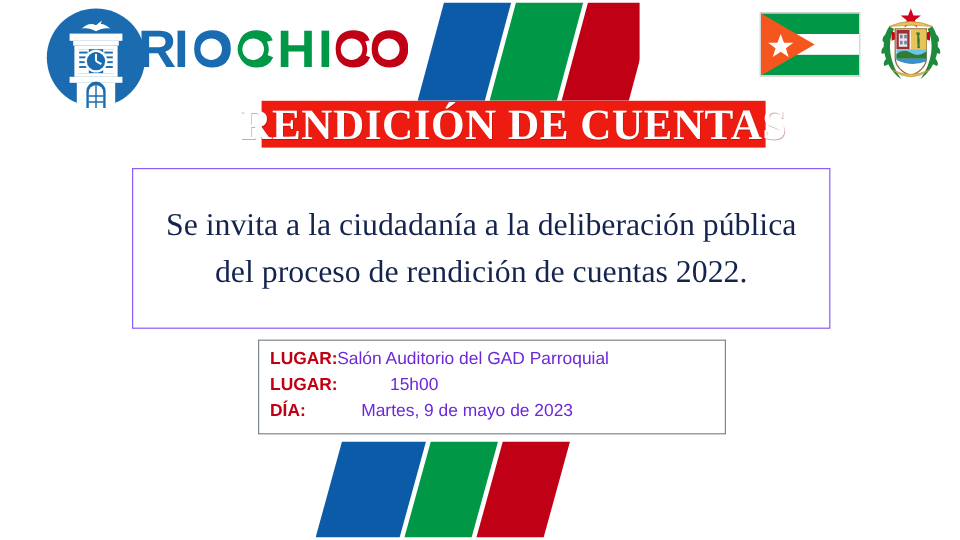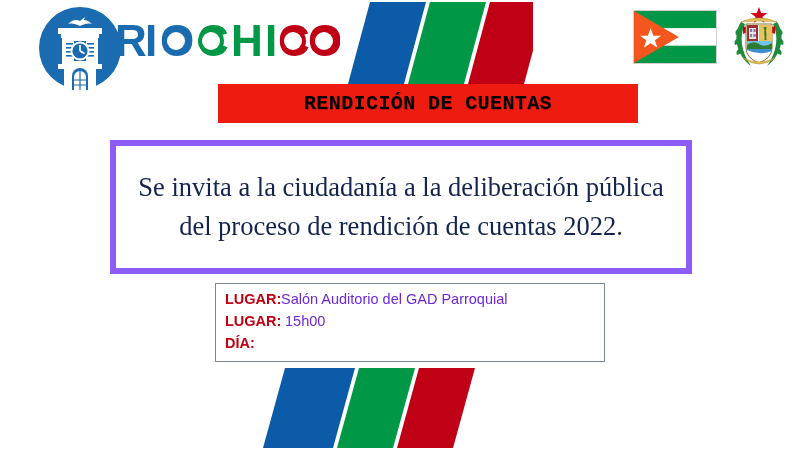--- a/index.html
+++ b/index.html
@@ -67,35 +67,35 @@
   #title-banner {
     position: absolute;
     left: 218px; top: 84px;
     width: 420px; height: 39px;
     background: #EE1C10;
     display: flex;
     align-items: center;
     justify-content: center;
   }
   #title-banner .banner-text {
-    font-family: Liberation Mono, monospace;
+    font-family: Liberation Serif, serif;
     font-weight: bold;
-    font-size: 20px;
-    color: #000000;
+    font-size: 36px;
+    color: #ffffff;
     letter-spacing: 0.4px;
     white-space: nowrap;
     text-shadow: 0.5px 0.5px 0 rgba(120,0,0,0.35);
   }
 
   
   #invitation-box {
     position: absolute;
     left: 110px; top: 140px;
     width: 582px; height: 134px;
-    border: 6px solid #8b5cf6;
+    border: 1px solid #8b5cf6;
     box-sizing: border-box;
     display: flex;
     align-items: center;
     justify-content: flex-end;
     padding: 4px 12px;
   }
   #invitation-box .invite-text {
     font-family: "Liberation Serif", serif;
     font-size: 26.5px;
     line-height: 1.46;
@@ -125,21 +125,21 @@
     color: #C00012;
     width: 52px;
     flex: 0 0 52px;
   }
   .detail-value {
     font-family: "Liberation Sans", sans-serif;
     font-size: 14.5px;
     color: #6d28d9;
   }
   .detail-value.indent-1 { padding-left: 4px; }
-  .detail-value.indent-2 { padding-left: 8px; }
+  .detail-value.indent-2 { padding-left: 8px; margin-left: 40px; }
   .detail-value.indent-3 { padding-left: 24px; }
 
   
   #footer-bars {
     position: absolute;
     left: 263px; top: 368px;
     width: 228px; height: 80px;
   }
 </style>
 </head>
@@ -275,20 +275,21 @@
       <span class="detail-value indent-1">Salón Auditorio del GAD Parroquial</span>
     </div>
 
     <div class="detail-row">
       <span class="detail-label">LUGAR:</span>
       <span class="detail-value indent-2">15h00</span>
     </div>
 
     <div class="detail-row">
       <span class="detail-label">DÍA:</span>
+      <span class="detail-value indent-3">Martes, 9 de mayo de 2023</span>
     </div>
   </div>
 
   <div id="footer-bars">
     <svg viewBox="0 0 228 80" width="228" height="80" aria-hidden="true">
       <polygon points="22,0 92,0 70,80 0,80" fill="#0B5BA8"></polygon>
       <polygon points="96,0 152,0 130,80 74,80" fill="#009846"></polygon>
       <polygon points="156,0 212,0 190,80 134,80" fill="#C00015"></polygon>
     </svg>
   </div>

